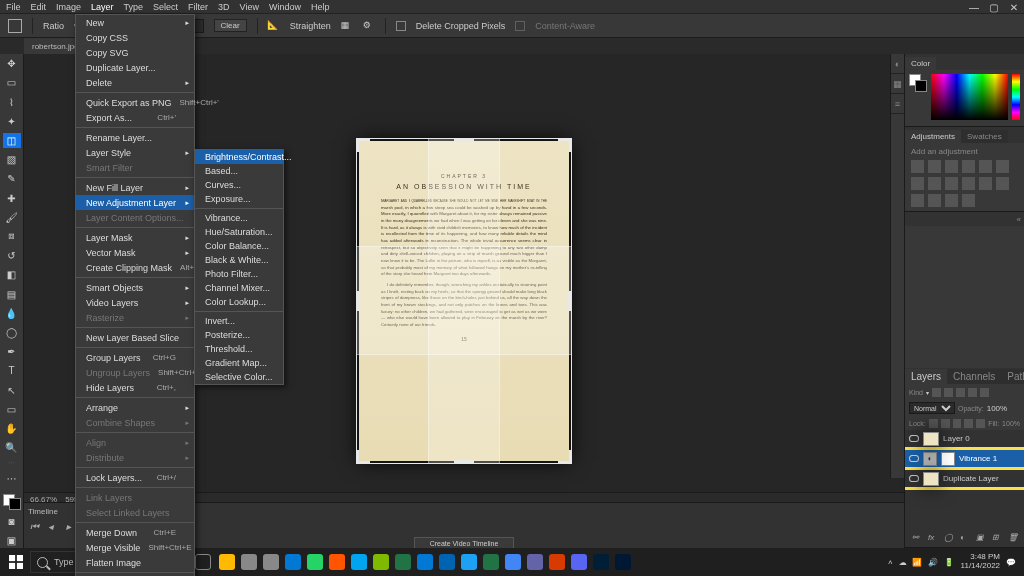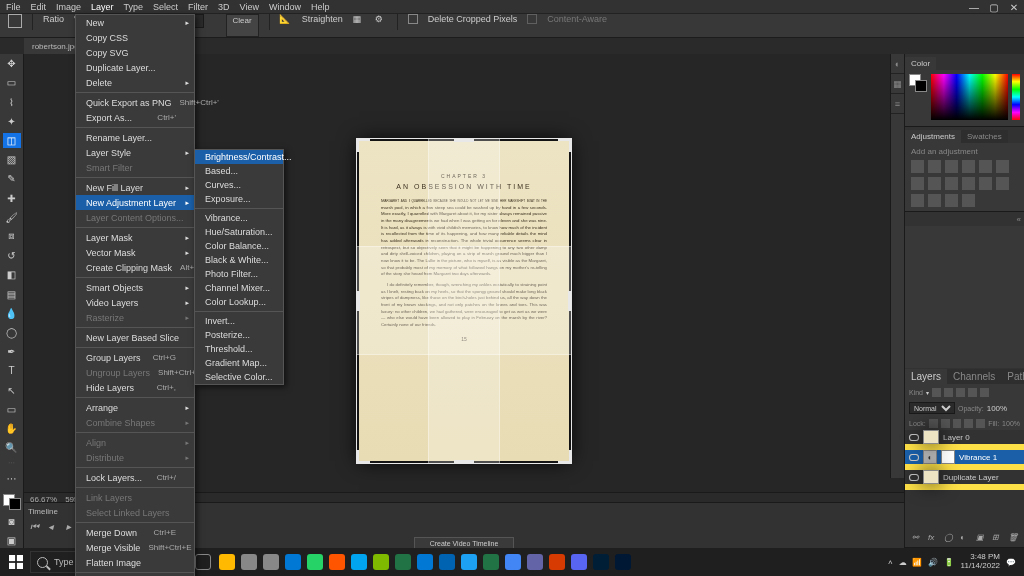--- a/index.html
+++ b/index.html
@@ -4,25 +4,25 @@
 <style>
 * { margin:0; padding:0; box-sizing:border-box; font-family:"Segoe UI",Tahoma,sans-serif; user-select:none; }
 body { background:#323232; width:1024px; height:576px; overflow:hidden; position:relative; color:#ccc; font-size:10px; }
 
 
 .menubar { height:14px; background:#323232; display:flex; align-items:center; padding:0 6px; gap:10px; font-size:9px; border-bottom:1px solid #222; }
 .menubar span { cursor:default; }
 .menubar .open { color:#fff; }
 
 
-.optbar { height:24px; background:#383838; display:flex; padding:0 8px; gap:10px; font-size:9px; border-bottom:1px solid #1c1c1c; }
+.optbar { height:24px; background:#383838; display:flex; align-items:center; padding:0 8px; gap:10px; font-size:9px; border-bottom:1px solid #1c1c1c; }
 .optbar .crop-ico { width:14px; height:14px; border:1px solid #aaa; display:inline-block; }
 .optbar .sep { width:1px; height:16px; background:#222; }
 .optbar input[type=text] { width:42px; height:14px; background:#2a2a2a; border:1px solid #1a1a1a; color:#ccc; font-size:8px; padding:0 3px; }
-.optbar .btn { padding:1px 6px; background:#444; border:1px solid #222; font-size:8px;margin-left:12px; }
+.optbar .btn { padding:1px 6px; background:#444; border:1px solid #222; font-size:8px; }
 .optbar .ico { width:12px; height:12px; display:inline-block; }
 .optbar .swap { position:relative; }
 .optbar .swap::before, .optbar .swap::after { content:""; position:absolute; width:0; height:0; }
 .optbar .cb { width:10px; height:10px; border:1px solid #888; display:inline-block; vertical-align:middle; }
 
 
 .doctab { height:16px; background:#2a2a2a; display:flex; align-items:center; padding-left:24px; }
 .doctab .tab { height:16px; padding:0 18px 0 8px; background:#383838; font-size:8px; color:#bbb; display:flex; align-items:center; position:relative; }
 .doctab .tab .x { position:absolute; right:4px; font-size:9px; color:#888; }
 
@@ -87,21 +87,21 @@
 .flexspace { flex:1; }
 .layers-panel .tabrow .ptab { font-size:10px; }
 .layers-panel .ctrlrow { display:flex; align-items:center; gap:3px; padding:2px 4px; height:16px; }
 .layers-panel select,.layers-panel input{ background:#2a2a2a;border:1px solid #1a1a1a;color:#ccc;font-size:7px;height:12px; }
 .layers-panel select{ width:46px; }
 .layers-panel .lbl{ color:#888; font-size:7px; }
 .layers-panel .pct{ width:28px; }
 .lockrow { display:flex; gap:3px; padding:2px 4px; height:14px; align-items:center; color:#888; font-size:7px; }
 .lockrow i{width:9px;height:9px;background:#555;display:inline-block;}
 .layerlist { background:#323232; flex:1; }
-.layer { display:flex; align-items:center; height:20px; padding:0 4px; gap:4px; border-bottom:6px solid #fde047; }
+.layer { display:flex; align-items:center; height:20px; padding:0 4px; gap:4px; border-bottom:3px solid #fde047; }
 .layer.sel { background:#1a5fa8; color:#fff; }
 .layer .eye { width:10px; height:10px; display:inline-flex; align-items:center; justify-content:center; }
 .layer .eye::before { content:""; width:8px; height:5px; border:1px solid #ccc; border-radius:60%/100%; display:block; }
 .layer .thumb { width:16px; height:14px; background:#ccc; border:1px solid #888; }
 .layer .thumb.page { background:#ede4c4; padding:0; }
 .layer .mask { width:14px; height:14px; background:#fff; border:1px solid #888; }
 .layer .adj { width:14px; height:14px; background:#bbb; border:1px solid #888; display:flex; align-items:center; justify-content:center; font-size:8px; color:#333; }
 .layer .name { font-size:8px; }
 .layers-panel .footer { height:18px; background:#323232; display:flex; align-items:center; justify-content:flex-end; gap:6px; padding:0 6px; color:#aaa; }
 .layers-panel .footer i{width:10px;height:10px;display:inline-block;}

